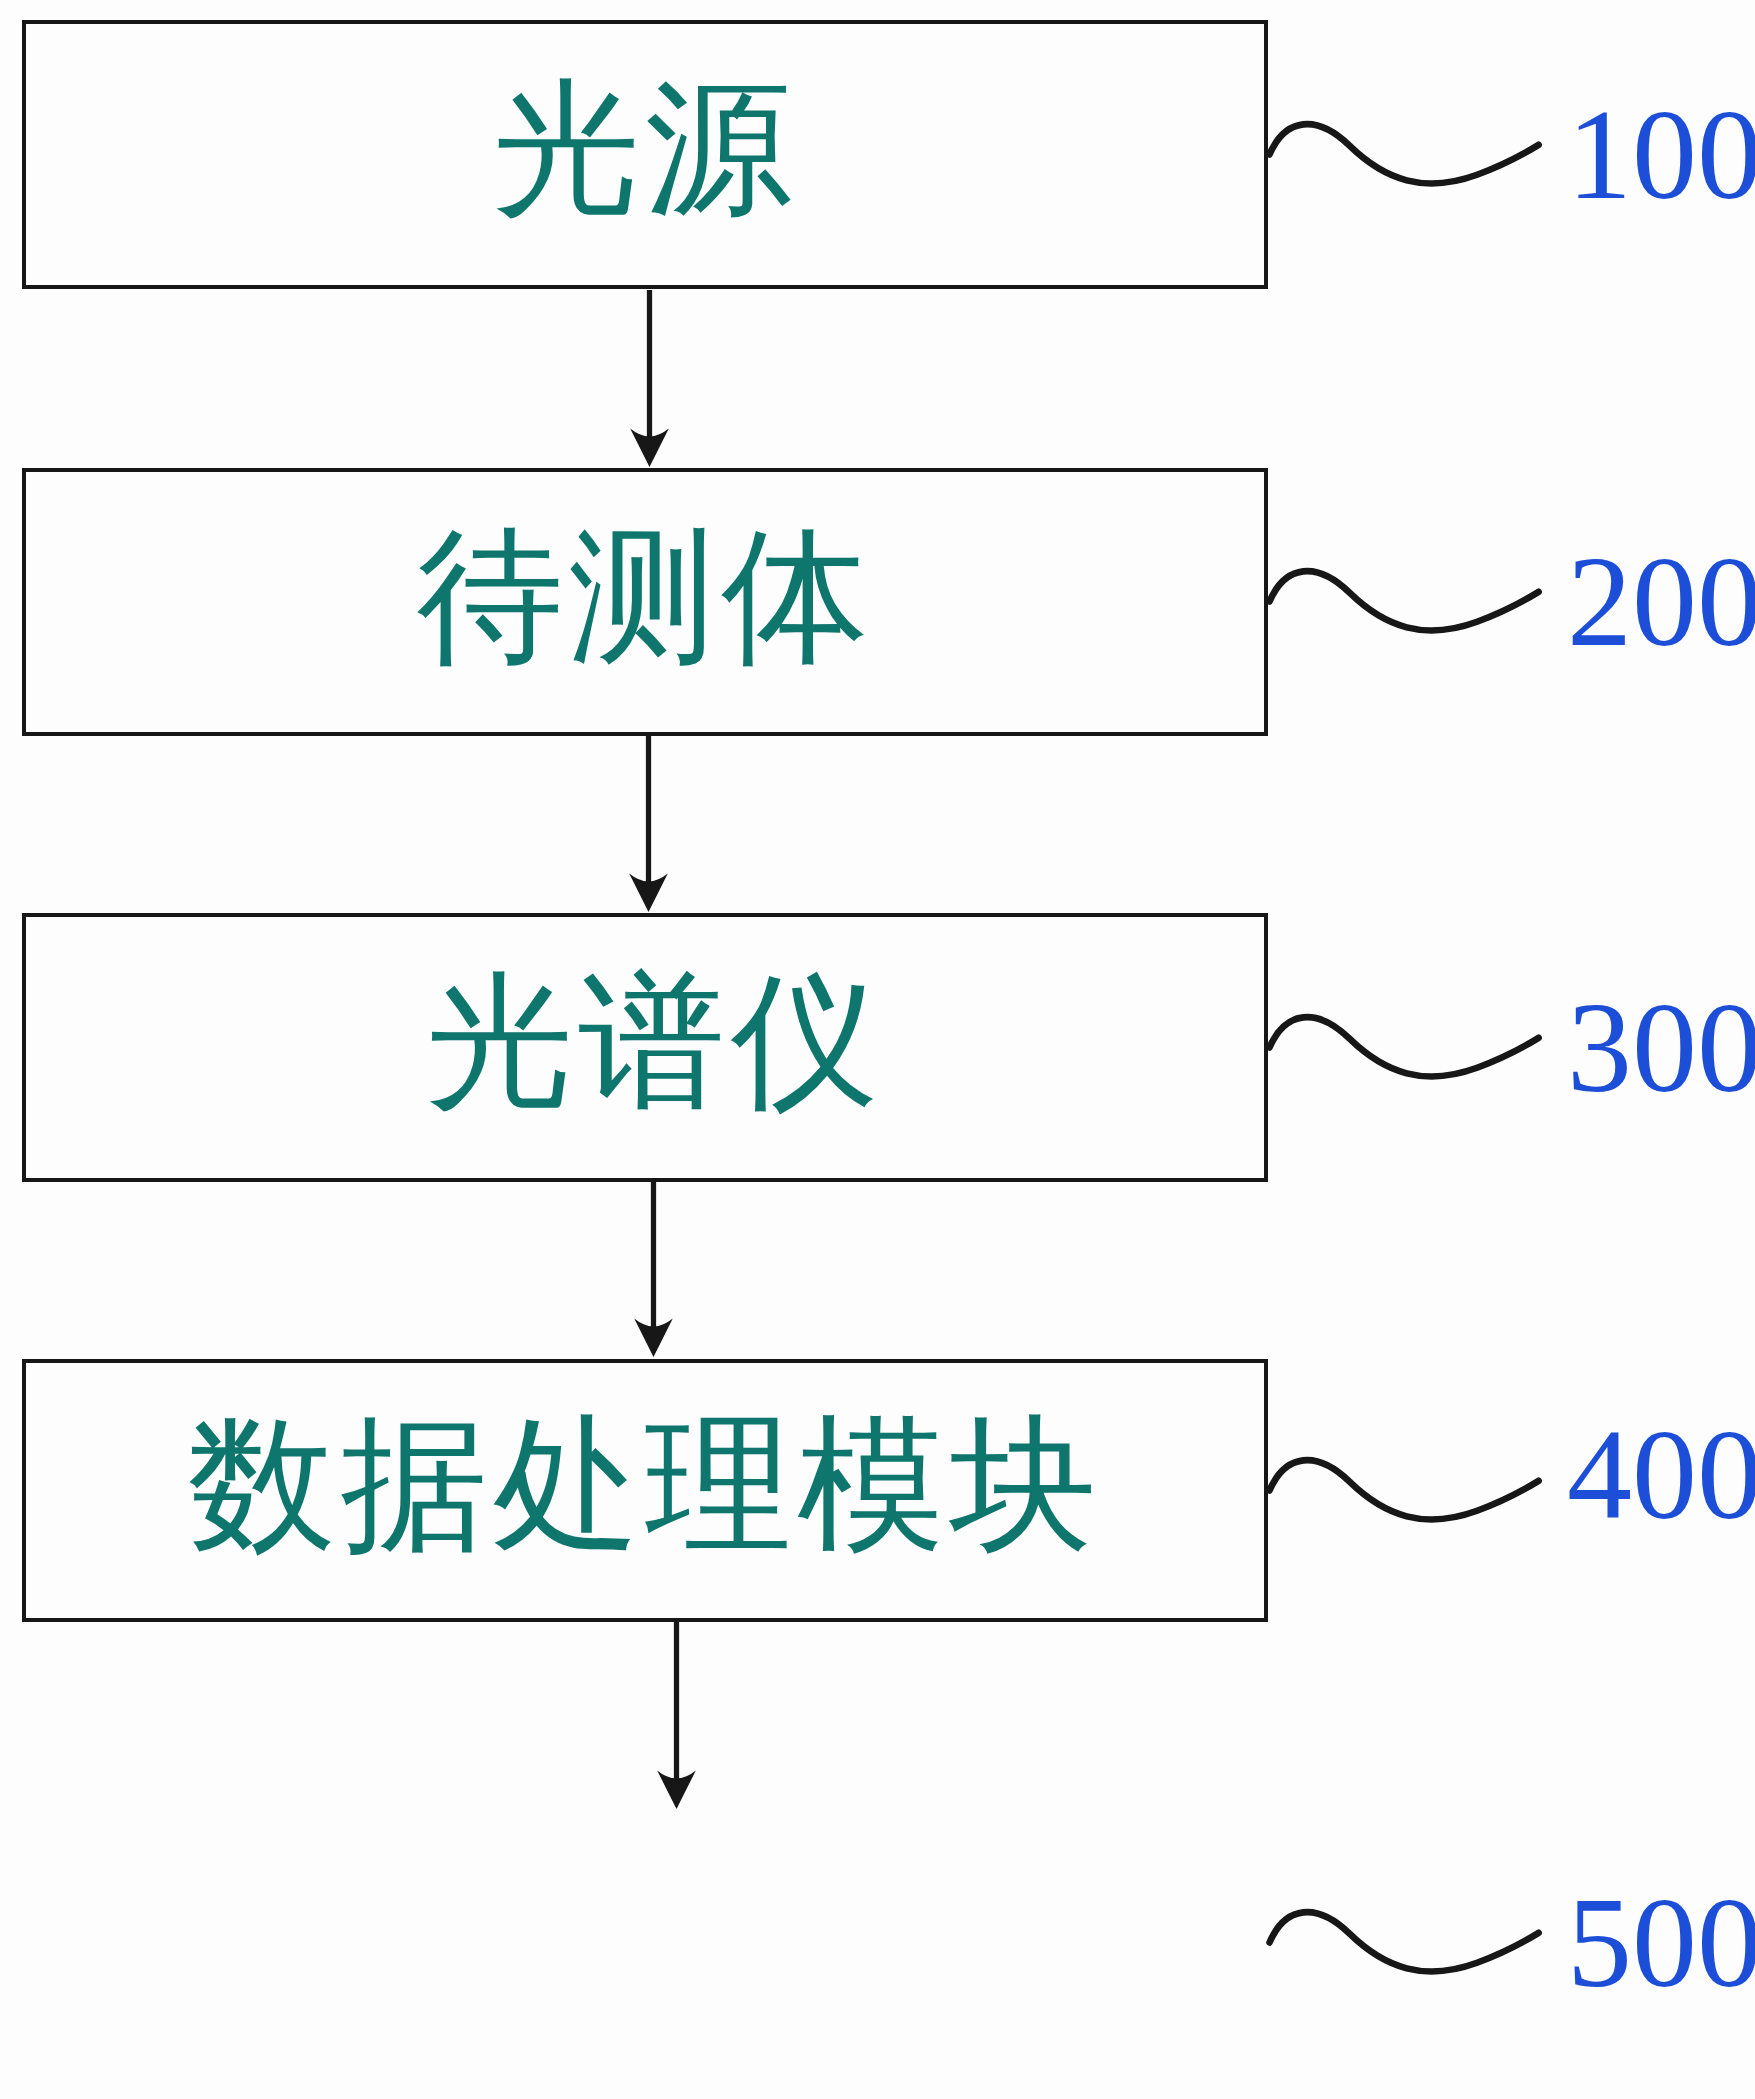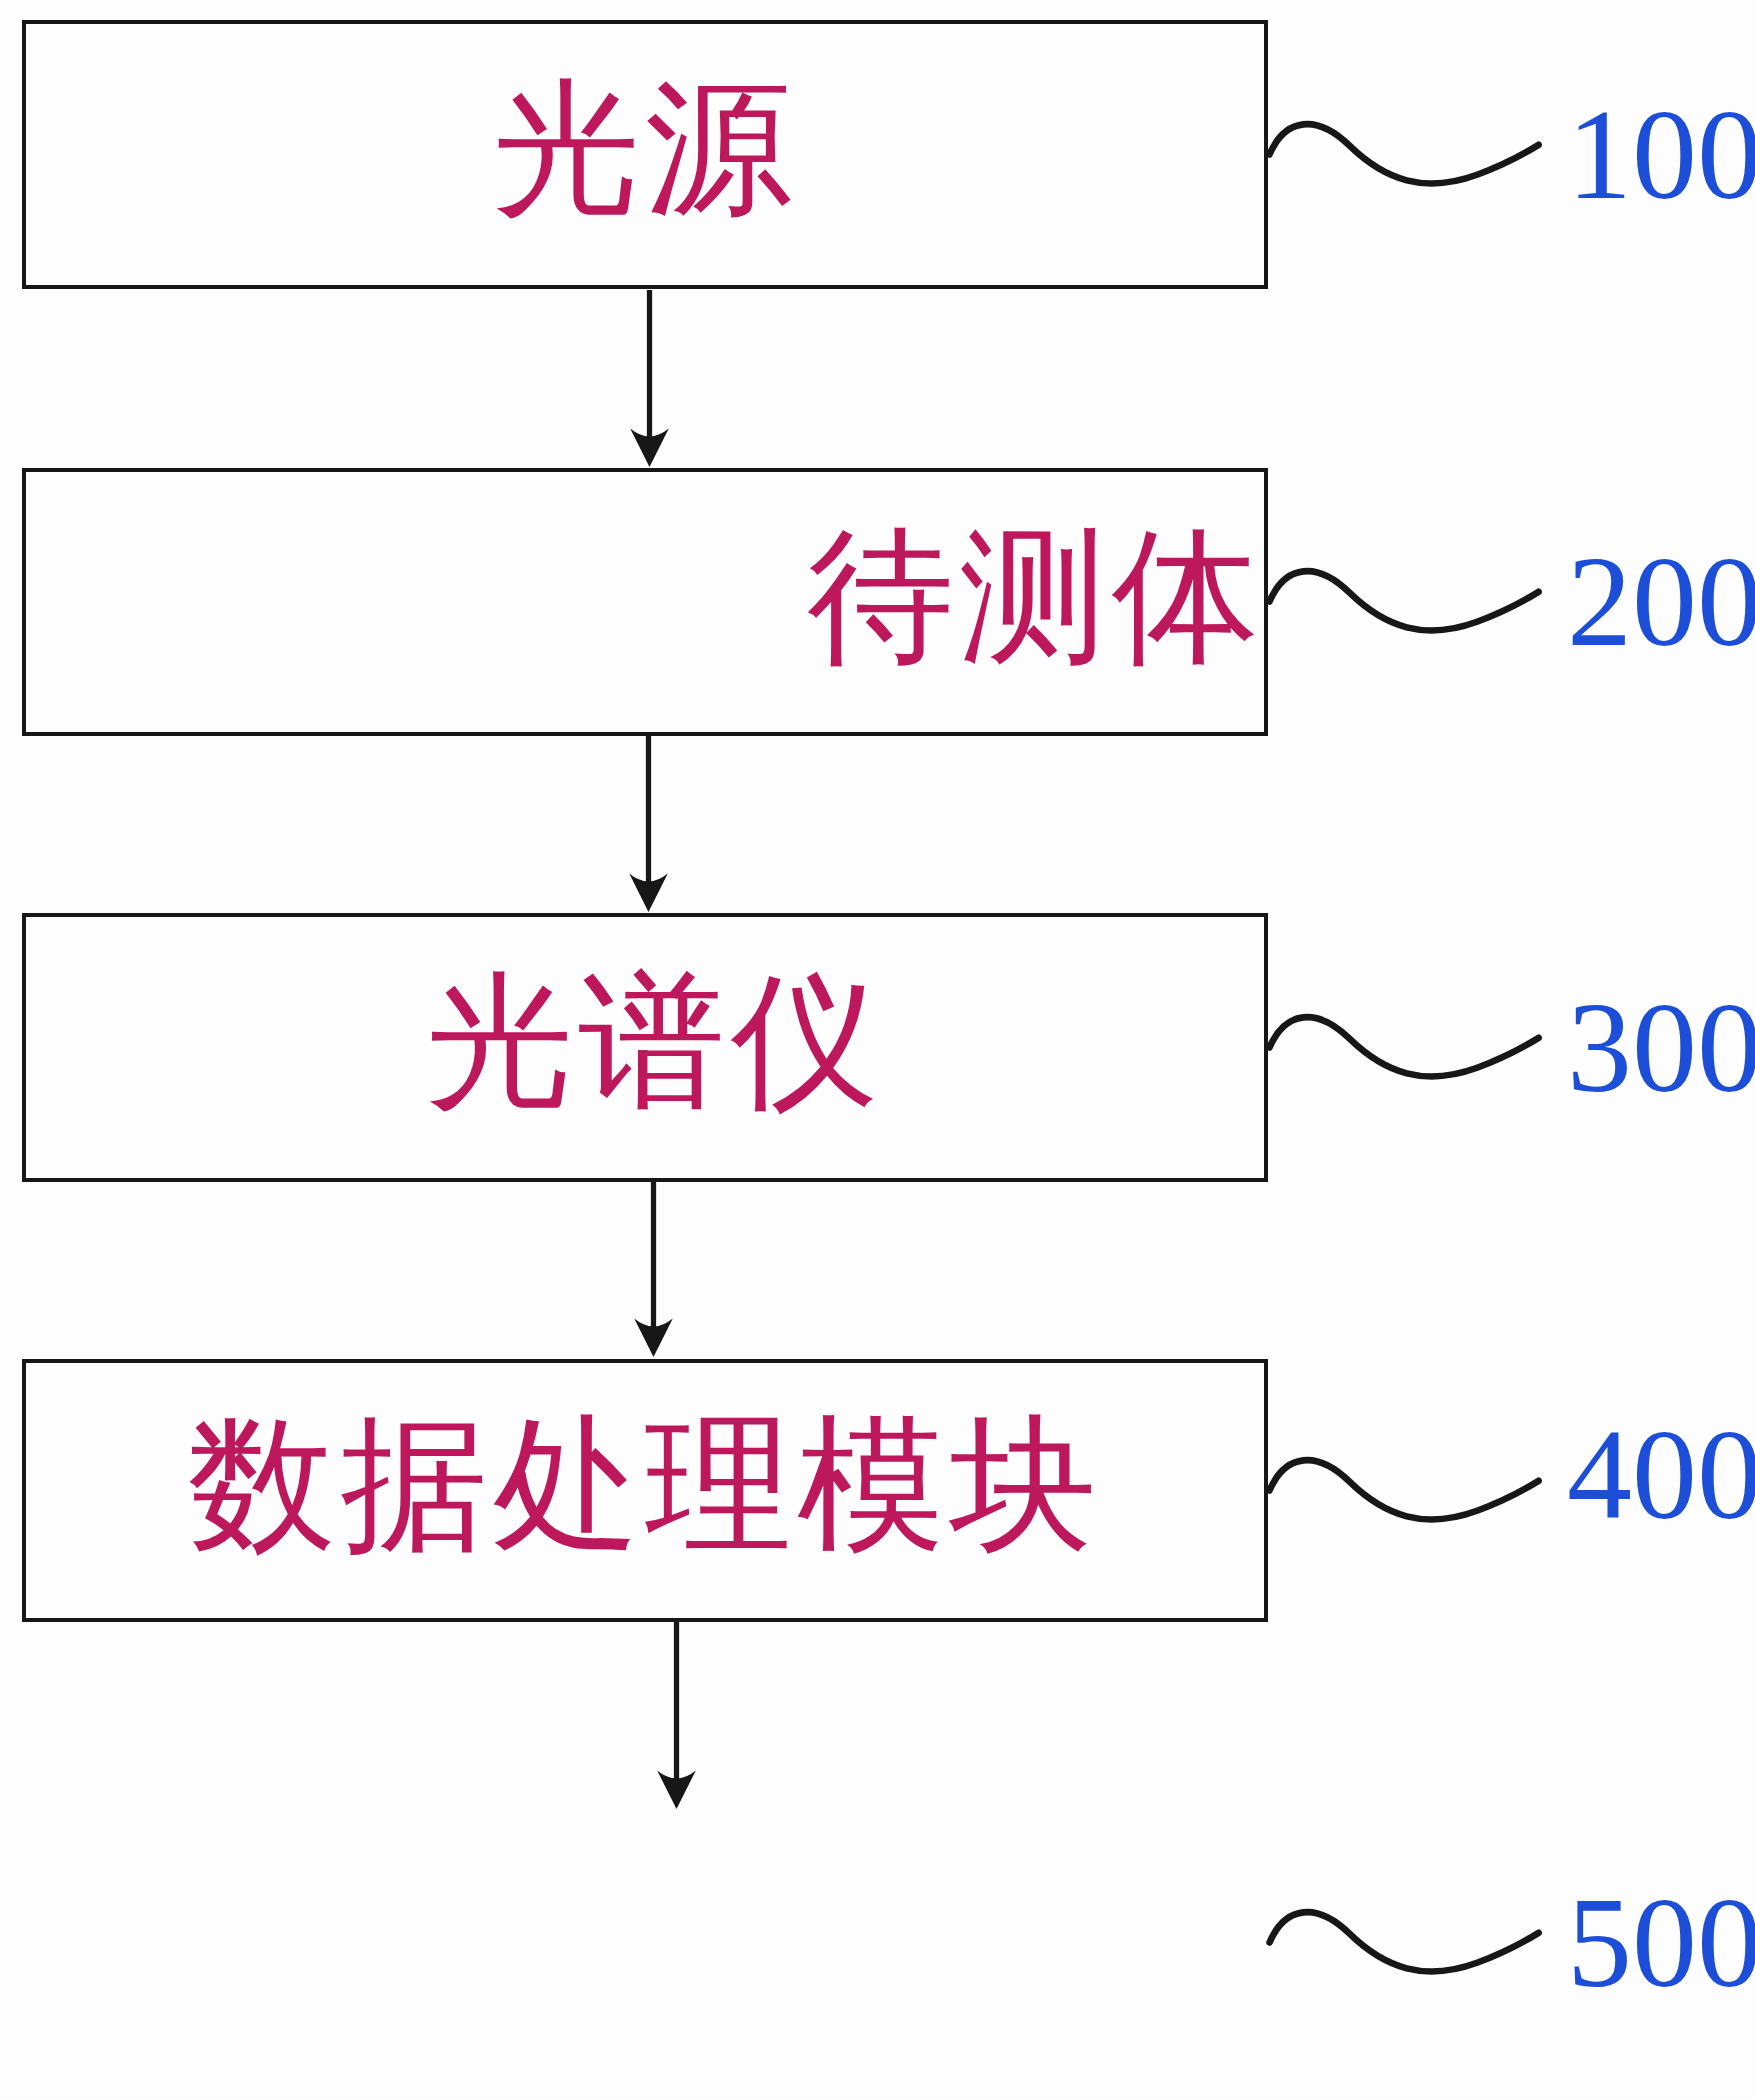--- a/index.html
+++ b/index.html
@@ -22,21 +22,21 @@
     box-sizing: border-box;
     border: 4.4px solid #171717;
     background: #fdfdfd;
     display: flex;
     align-items: center;
     justify-content: center;
   }
   .node-label {
     font-size: 147px;
     letter-spacing: 5.3px;
-    color: #be185d;
+    color: #0f766e;
     line-height: 1;
     white-space: nowrap;
     transform: translateY(-5.3px);
   }
   .arrow, .squiggle {
     position: absolute;
     display: block;
   }
   .ref-num {
     position: absolute;
@@ -52,21 +52,21 @@
 </style>
 </head>
 <body>
 
 <div class="canvas">
 
   <div class="node" style="top:20px; height:269px;">
     <span class="node-label">光源</span>
   </div>
 
-  <div class="node" style="top:468px; height:268px;justify-content:flex-end;">
+  <div class="node" style="top:468px; height:268px;">
     <span class="node-label">待测体</span>
   </div>
 
   <div class="node" style="top:913px; height:269px;padding-left:19px;">
     <span class="node-label">光谱仪</span>
   </div>
 
   <div class="node" style="top:1359px; height:263px;">
     <span class="node-label">数据处理模块</span>
   </div>

